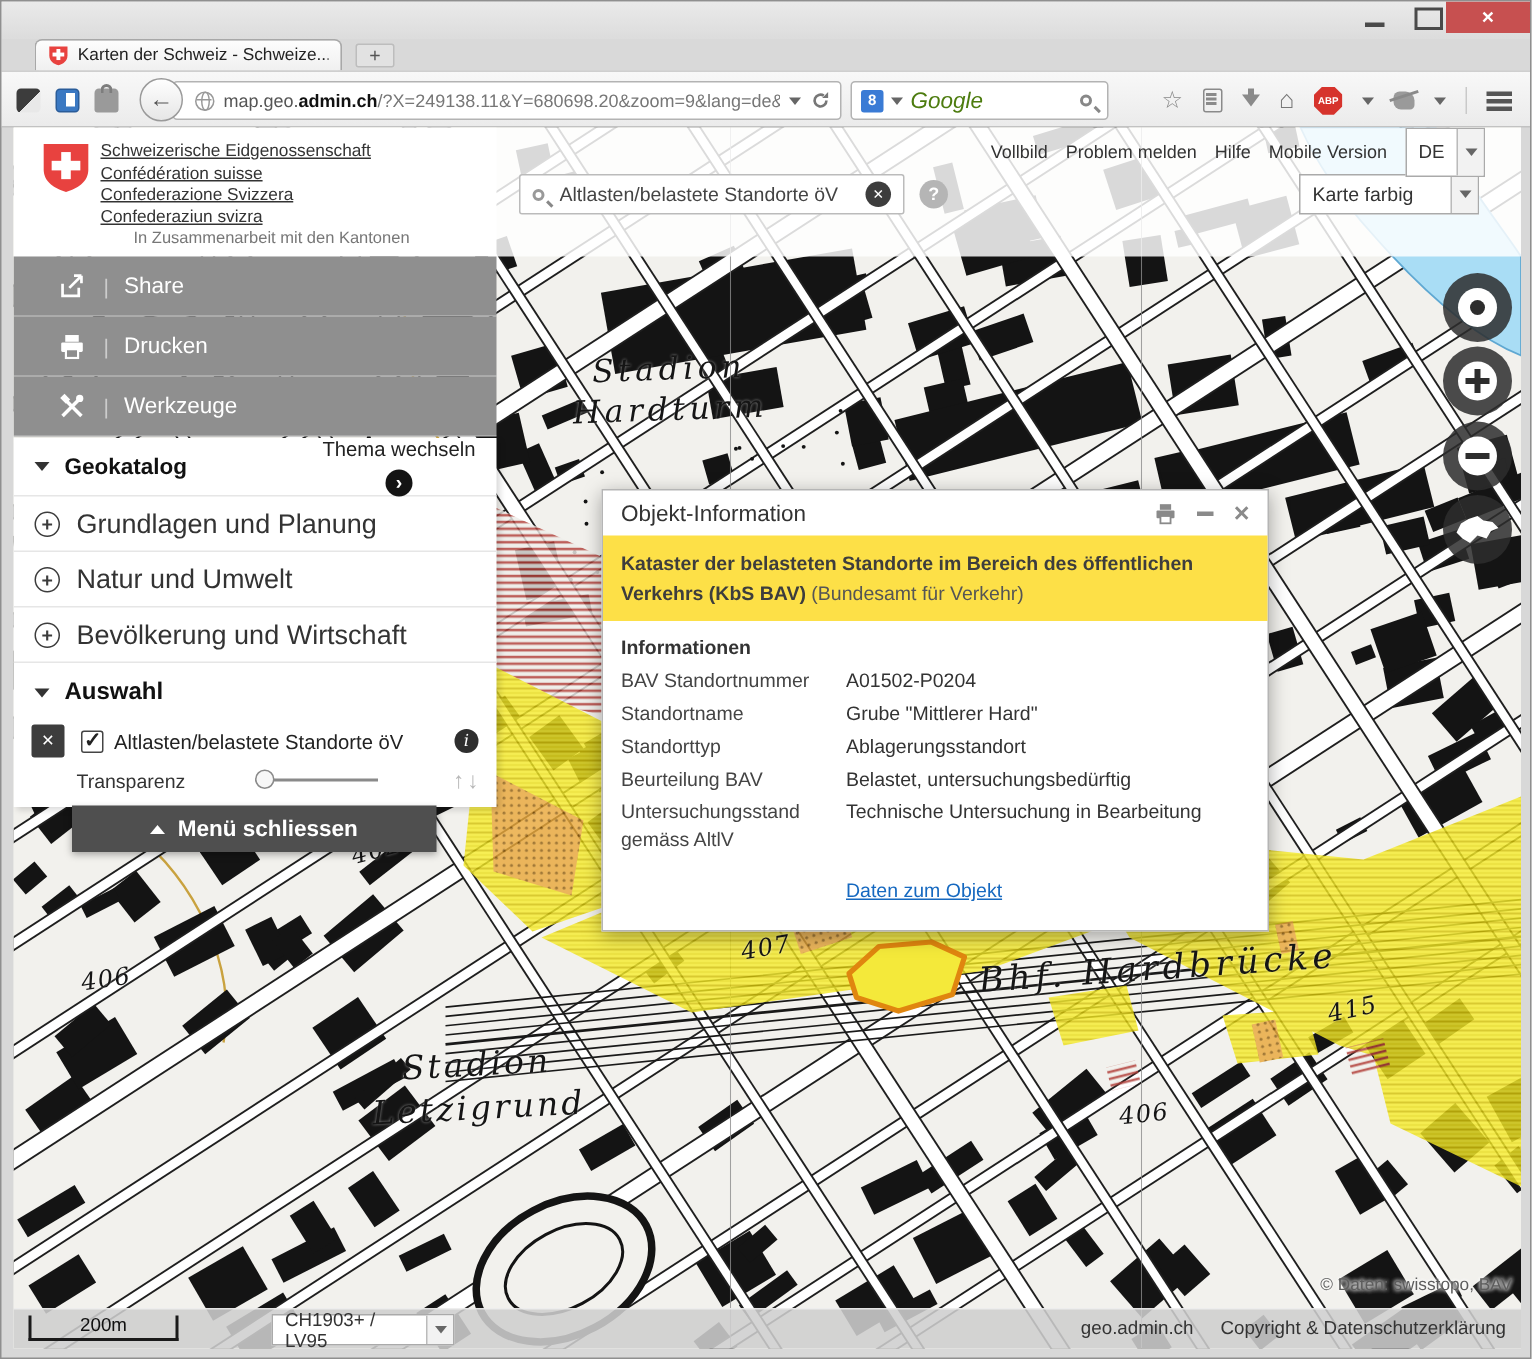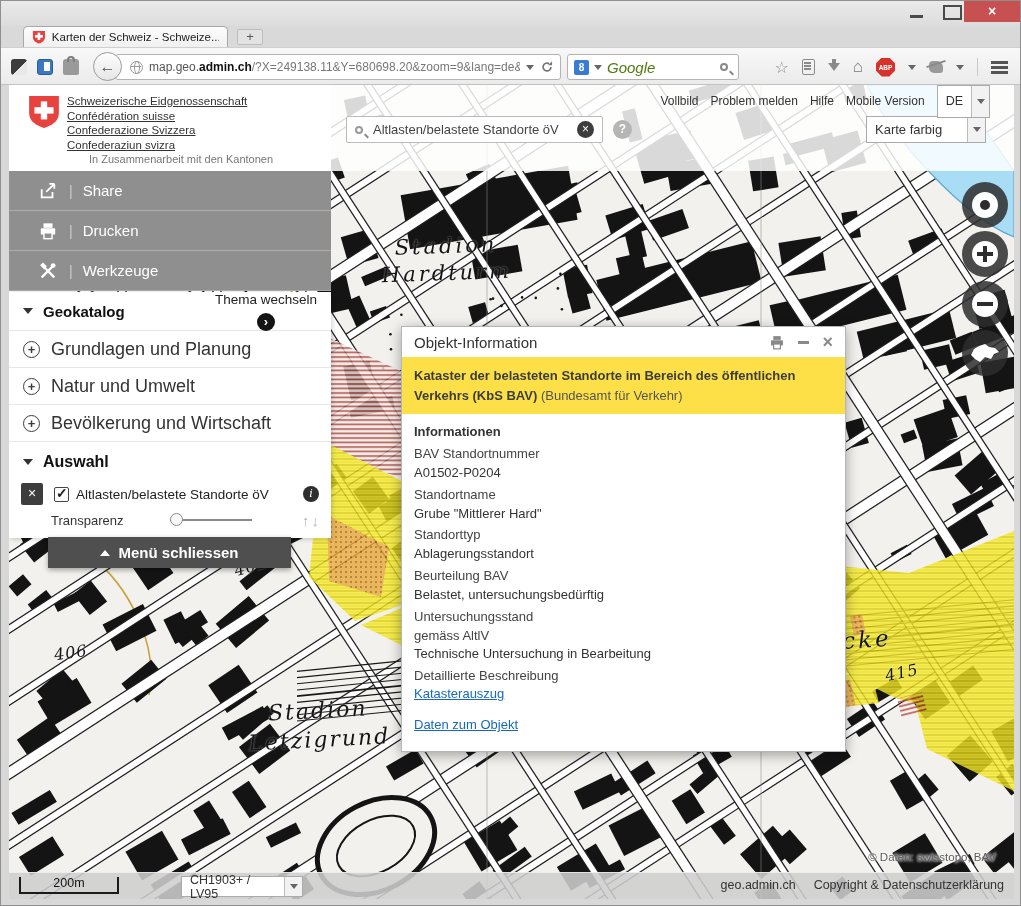--- a/index.html
+++ b/index.html
@@ -58,21 +58,21 @@
   .hamb:before{content:"";position:absolute;left:0;top:2px;width:17px;height:3px;background:#555;}
 
   
   .content{position:absolute;left:8px;top:84px;width:1005px;height:814px;background:#f2f1ed;overflow:hidden;}
   .mapsvg{position:absolute;left:0;top:0;z-index:0;}
   .maplabel{position:absolute;z-index:1;font-family:"DejaVu Serif","Liberation Serif",serif;font-style:italic;color:#151515;white-space:pre-line;text-align:center;text-shadow:0 0 2px rgba(255,255,255,.55);}
   .lab-hardturm{left:350px;top:148px;width:175px;font-size:21px;letter-spacing:3px;transform:rotate(-2deg);line-height:1.3;}
   .lab-letzigrund{left:212px;top:612px;width:195px;font-size:22px;letter-spacing:2px;transform:rotate(-3deg);line-height:1.3;}
   .lab-hardbruecke{left:638px;top:548px;width:250px;font-size:23px;letter-spacing:3px;transform:rotate(-4deg);}
   .lab-num{font-size:16px;letter-spacing:1px;}
-  .attribution{position:absolute;right:18px;top:766px;z-index:4;font-size:11.5px;color:#5d5d5d;text-shadow:0 0 3px #fff,0 0 3px #fff;}
+  .attribution{position:absolute;right:6px;top:766px;z-index:4;font-size:11.5px;color:#5d5d5d;text-shadow:0 0 3px #fff,0 0 3px #fff;}
 
   
   .headerband{position:absolute;left:0;top:0;width:1005px;height:86px;background:rgba(255,255,255,.84);z-index:5;}
   .logoblock{position:absolute;left:0;top:0;width:322px;height:86px;background:#fff;}
   .shield{position:absolute;left:18px;top:10px;}
   .logolines{position:absolute;left:58px;top:9px;font-size:11.5px;color:#333;line-height:14.5px;text-decoration:underline;}
   .coop{position:absolute;left:48px;top:68px;font-size:11px;color:#777;margin-left:32px;}
   .toplinks{position:absolute;right:24px;top:4px;height:24px;display:flex;align-items:center;gap:12px;z-index:6;}
   .toplink{font-size:12px;color:#333;cursor:pointer;}
   .miniselect{background:#fff;border:1px solid #aaa;display:flex;align-items:center;height:33px;}
@@ -124,21 +124,21 @@
   .popup{position:absolute;left:392px;top:241px;width:445px;background:#fff;border:1px solid #b5b5b5;box-shadow:0 3px 12px rgba(0,0,0,.35);z-index:7;}
   .pophead{height:30px;display:flex;align-items:center;padding:0 12px;}
   .poptitle{flex:1;font-size:15px;color:#333;}
   .popicons{display:flex;align-items:center;gap:13px;color:#8a8a8a;}
   .popmin{width:11px;height:3px;background:#8a8a8a;}
   .popx{font-size:18px;font-weight:bold;line-height:14px;}
   .popsub{background:#fde047;padding:9px 12px;font-size:13px;line-height:1.5;color:#555;}
   .popsub b{color:#3d3d3d;}
   .popbody{padding:10px 12px 16px;}
   .infohead{font-size:13px;font-weight:bold;color:#333;margin-bottom:6px;}
-  .inforow{display:flex;margin-bottom:3px;flex-direction:column;}
+  .inforow{display:flex;margin-bottom:3px;}
   .inforow .l{width:150px;flex-shrink:0;font-size:13px;color:#444;line-height:1.45;}
   .inforow .v{font-size:13px;color:#333;line-height:1.45;}
   a.plink{font-size:13px;color:#1669c0;text-decoration:underline;cursor:pointer;}
   .row-gap{margin-top:16px;}
 
   
   .circbtn{position:absolute;left:953px;width:46px;height:46px;border-radius:50%;background:rgba(45,45,45,.85);z-index:5;display:flex;align-items:center;justify-content:center;cursor:pointer;}
   .circinner{width:26px;height:26px;border-radius:50%;background:#fff;position:relative;}
   .geodot{position:absolute;left:8px;top:8px;width:10px;height:10px;border-radius:50%;background:#2d2d2d;}
   .plusg:before{content:"";position:absolute;left:5px;top:11px;width:16px;height:4px;background:#2d2d2d;}
@@ -782,24 +782,20 @@
             <span class="v">Ablagerungsstandort</span>
           </div>
         <div class="inforow">
             <span class="l">Beurteilung BAV</span>
             <span class="v">Belastet, untersuchungsbedürftig</span>
           </div>
         <div class="inforow">
             <span class="l">Untersuchungsstand gemäss AltlV</span>
             <span class="v">Technische Untersuchung in Bearbeitung</span>
           </div>
-        <div class="inforow">
-            <span class="l">Detaillierte Beschreibung</span>
-            <a class="plink">Katasterauszug</a>
-          </div>
         <div class="inforow row-gap">
             <span class="l"></span>
             <a class="plink">Daten zum Objekt</a>
           </div>
       </div>
     </div>
 
     <div class="circbtn" style="top:97px;">
         <span class="circinner">
           <span class="geodot"></span>

